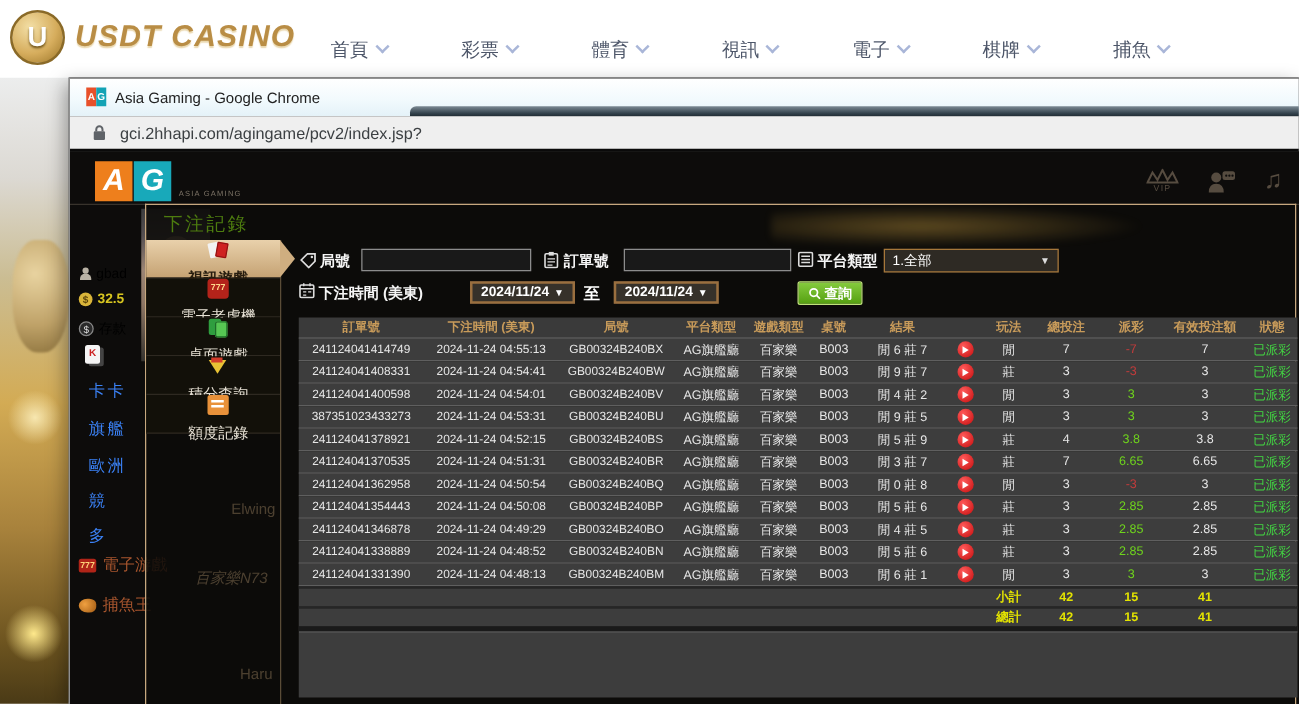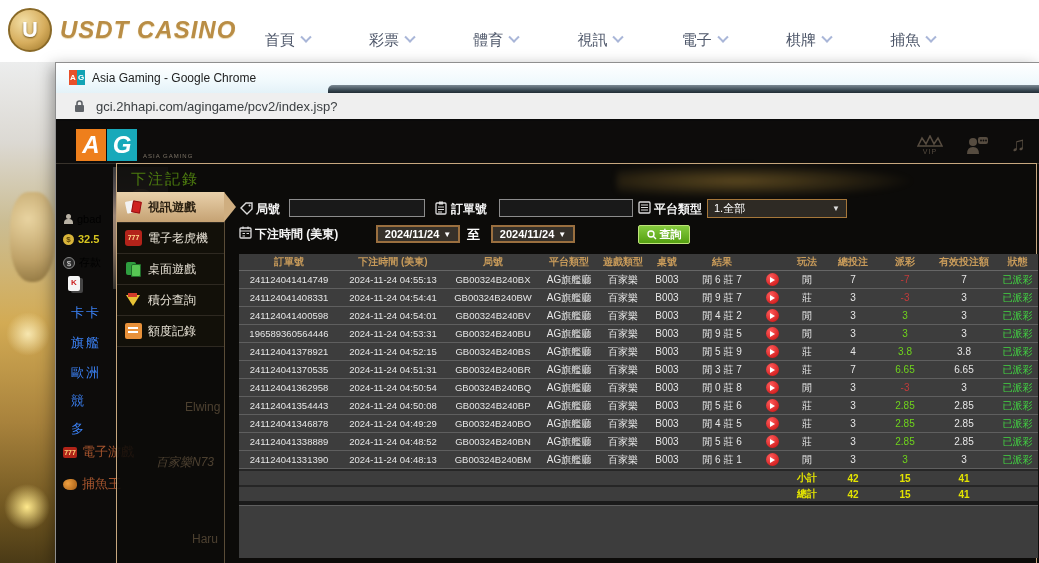--- a/index.html
+++ b/index.html
@@ -86,21 +86,21 @@
   
   .panel { position:absolute; left:60px; top:42px; width:921px; height:402px; z-index:3;
     border:1px solid #c7a87f; border-bottom:none; background:rgba(13,11,9,0.88); }
   .panel-title { position:absolute; left:14px; top:6px; font-size:15px; color:#4d7c0f; letter-spacing:2px; }
   .wm-gold { position:absolute; left:500px; top:0; width:300px; height:34px;
     background:radial-gradient(ellipse at 40% 50%,rgba(212,166,66,.4),rgba(212,166,66,0) 70%); filter:blur(3px); }
   .ghost { position:absolute; color:#9a805f; opacity:.45; font-size:12px; z-index:1; }
 
   .side-menu { position:absolute; left:0; top:28px; width:108px; height:374px; border-right:1px solid rgba(186,156,112,.45); }
   .menu-item { position:relative; height:31px; display:flex; align-items:center; gap:6px; padding-left:8px;
-    font-size:12px; color:#e8e2d6; background:#121009; border-bottom:1px solid #2e2921; cursor:pointer; }
+    font-size:12px; color:#e8e2d6; background:#121009; border-bottom:1px solid #2e2921; cursor:pointer;flex-direction:column; }
   .menu-item.active { background:linear-gradient(180deg,#e9d1ab,#c5a273); color:#261c0e; font-weight:bold; }
   .menu-item.active::after { content:""; position:absolute; right:-12px; top:0; border-top:15.5px solid transparent;
     border-bottom:15.5px solid transparent; border-left:12px solid #cfae80; }
   .mi-ic { width:17px; height:16px; position:relative; flex:none; }
   
   .ic-cards::before { content:""; position:absolute; left:1px; top:2px; width:9px; height:12px; background:#f2f2f2;
     border-radius:1px; transform:rotate(-12deg); }
   .ic-cards::after { content:""; position:absolute; left:7px; top:2px; width:9px; height:12px; background:#cf2121;
     border-radius:1px; transform:rotate(10deg); box-shadow:inset 0 0 0 1px #8f1414; }
   .ic-slot { background:#b3231a; border-radius:3px; color:#ffd98a; font-size:7px; font-weight:bold;
@@ -413,21 +413,21 @@
             <div class="tcell">
               <div class="play-btn"></div>
             </div>
             <div class="tcell">閒</div>
             <div class="tcell">3</div>
             <div class="tcell pos">3</div>
             <div class="tcell">3</div>
             <div class="tcell status">已派彩</div>
           </div>
           <div class="trow">
-            <div class="tcell num">196589360564446</div>
+            <div class="tcell num">387351023433273</div>
             <div class="tcell num">2024-11-24 04:53:31</div>
             <div class="tcell num">GB00324B240BU</div>
             <div class="tcell">AG旗艦廳</div>
             <div class="tcell">百家樂</div>
             <div class="tcell">B003</div>
             <div class="tcell">閒 9 莊 5</div>
             <div class="tcell">
               <div class="play-btn"></div>
             </div>
             <div class="tcell">閒</div>

